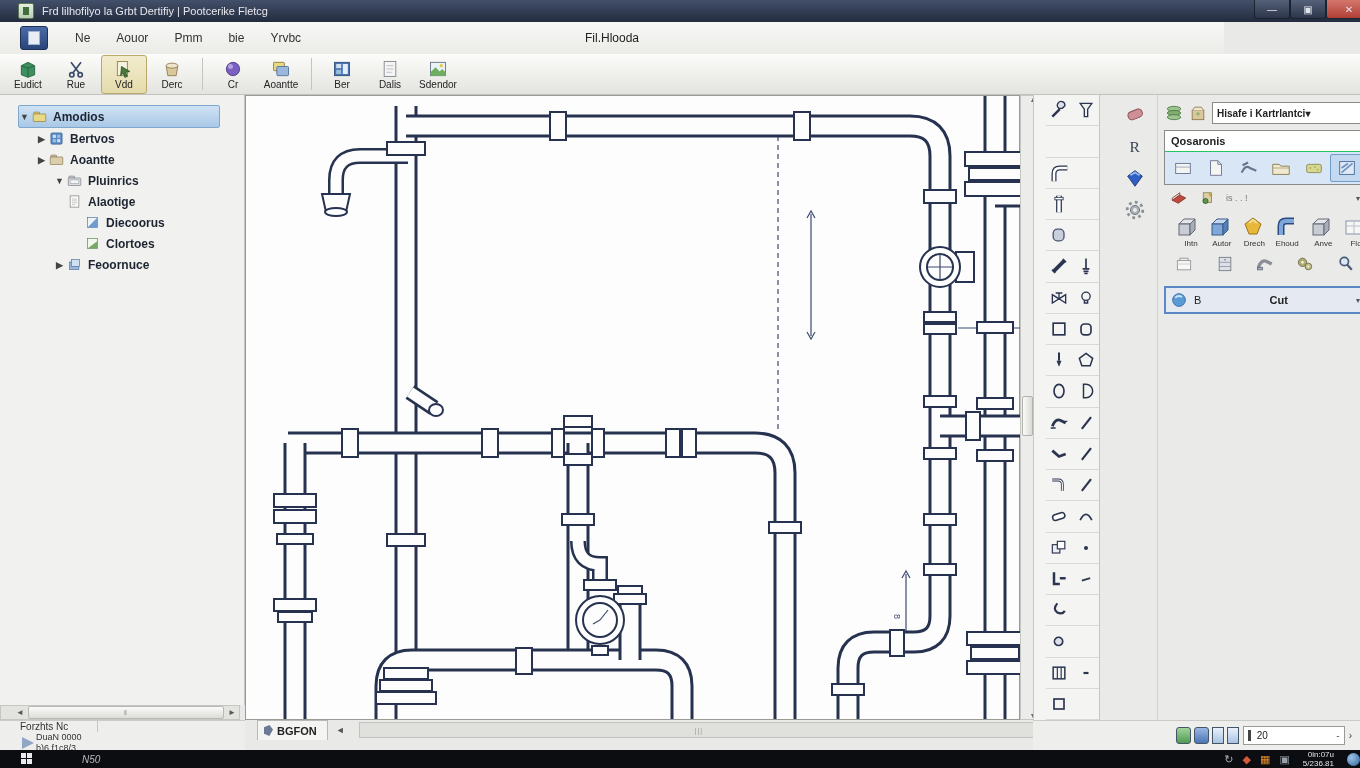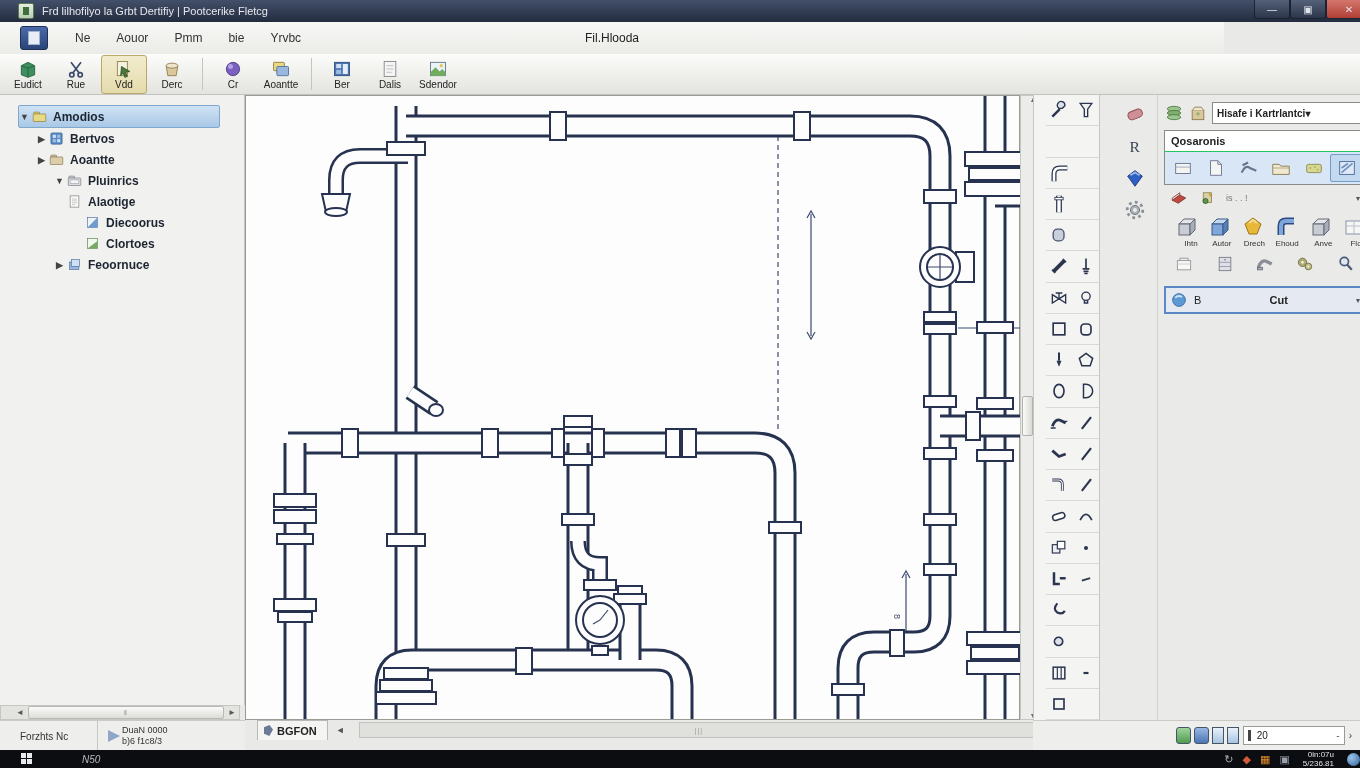--- a/index.html
+++ b/index.html
@@ -50,21 +50,21 @@
   .trow .ic{width:17px;height:15px;margin:0 5px 0 1px;flex:none;}
   .trow.sel{background:linear-gradient(#cfe2f4,#a9c8e6);border:1px solid #7fa8cf;
     border-radius:2px;}
   #sidescroll{left:0;top:705px;width:240px;height:15px;background:#e3e3e0;
     border:1px solid #c6c6c2;box-sizing:border-box;display:flex;align-items:center;}
   #sidescroll .arr{width:14px;font-size:8px;color:#555;text-align:center;}
   #sidescroll .thumb{flex:1;height:11px;margin:0 1px;background:linear-gradient(#fbfbfa,#dcdcd8);
     border:1px solid #b9b9b4;border-radius:2px;display:flex;align-items:center;justify-content:center;
     color:#888;font-size:7px;letter-spacing:1px;}
   #sidestatus{left:0;top:720px;width:240px;height:30px;background:#eeeeec;
-    border-top:1px solid #cacac6;display:flex;font-size:10px;color:#333;}
+    border-top:1px solid #cacac6;display:flex;font-size:10px;color:#333;flex-direction:column;}
   #sidestatus .c1{width:86px;border-right:1px solid #c6c6c2;display:flex;align-items:center;
     padding-left:8px;box-sizing:border-box;}
   #sidestatus .c2{flex:1;display:flex;align-items:center;gap:2px;padding-left:10px;}
   #sidestatus .c2 .lines{line-height:11px;font-size:9px;}
   .playdoc{width:12px;height:12px;background:#8fa7c5;clip-path:polygon(0 0,100% 50%,0 100%);}
   
   #canvas{left:245px;top:95px;width:775px;height:625px;background:#fdfdfd;
     border:1px solid #9a9a96;box-sizing:border-box;}
   #vscroll{left:1020px;top:95px;width:13px;height:625px;background:#ececea;
     border:1px solid #c6c6c2;box-sizing:border-box;font-size:7px;color:#666;

